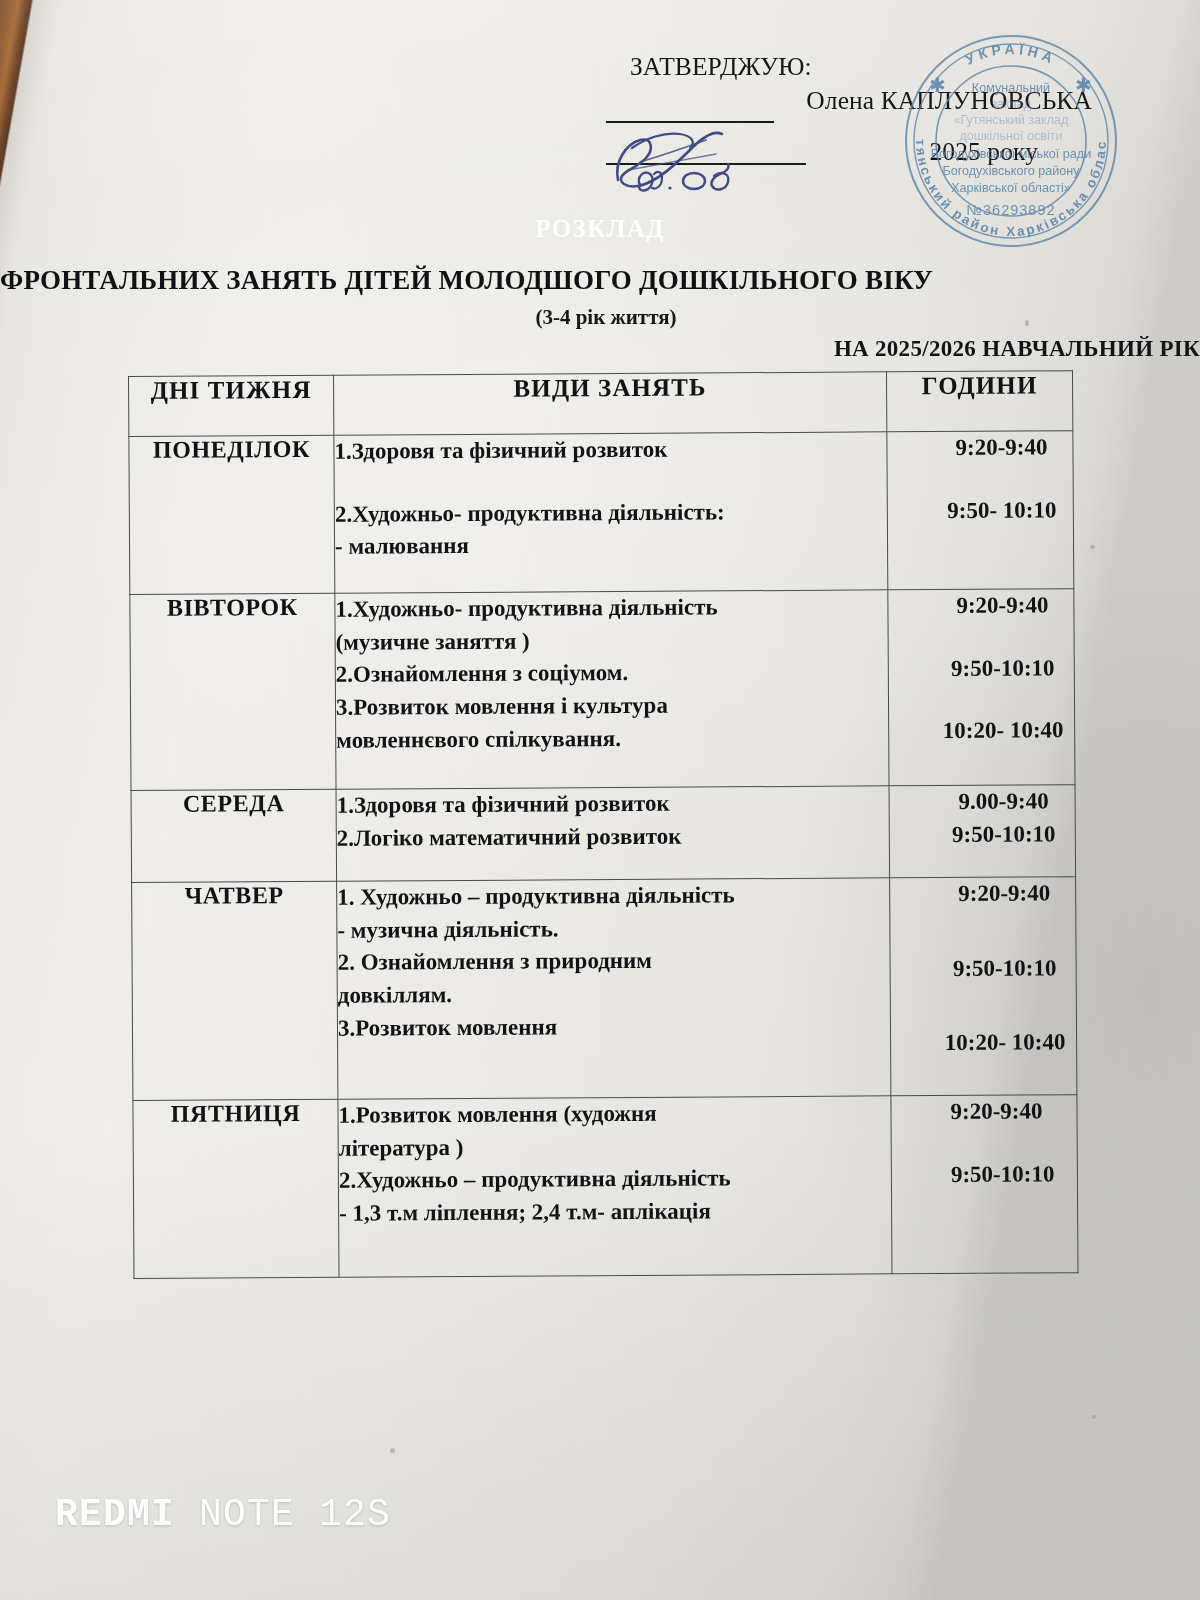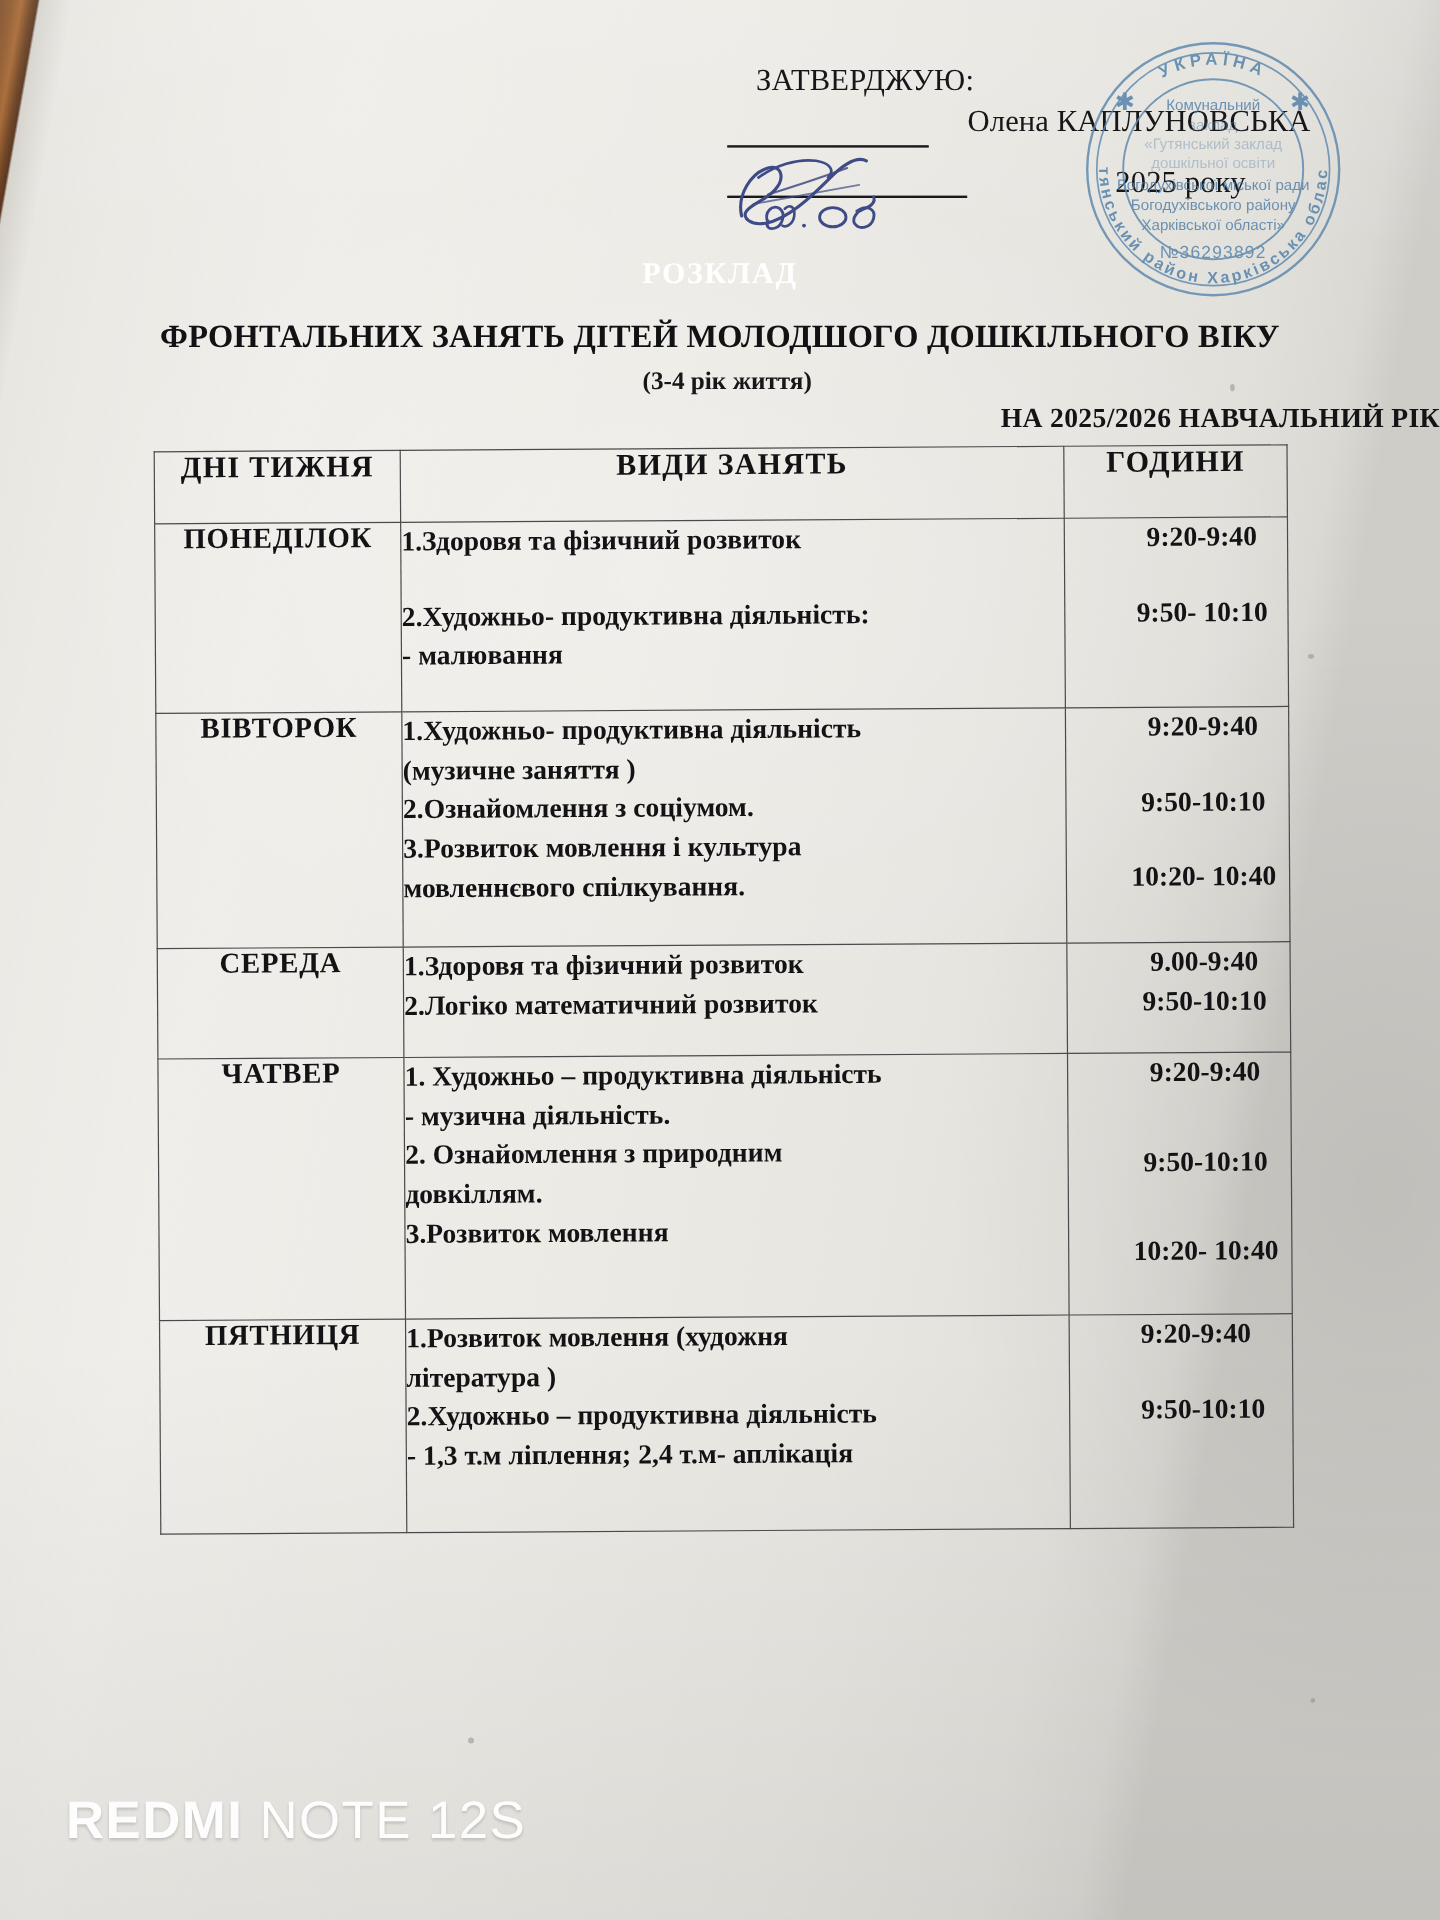--- a/index.html
+++ b/index.html
@@ -105,21 +105,21 @@
     text-align: center;
     font-size: 25px;
     font-weight: bold;
     letter-spacing: 1.4px;
     color: #ffffff;
   }
   .title-main {
     position: absolute;
     top: 265px;
     left: 0; right: 0;
-    text-align: center;
+    text-align: left;
     font-size: 27px;
     font-weight: bold;
     letter-spacing: .2px;
     color: #121214;
   }
   .title-sub {
     position: absolute;
     top: 305px;
     left: 12px; right: 0;
     text-align: center;
@@ -198,22 +198,22 @@
   .kind-line { display: block; }
   .time-line { display: block; padding-left: 43px; }
   .gap-md { height: 30px; }
   .gap-lg { height: 42px; }
 
   
   .watermark {
     position: absolute;
     left: 55px;
     top: 1493px;
-    font-family: Liberation Sans, sans-serif;
-    font-size: 44px;
+    font-family: Liberation Mono, monospace;
+    font-size: 38px;
     letter-spacing: 1.2px;
     color: #ffffff;
     opacity: .96;
     text-shadow: 0 1px 3px rgba(0,0,0,.18);
     white-space: nowrap;
   }
   .watermark .wm-bold { font-weight: bold; }
   .watermark .wm-light { font-weight: normal; }
 
   

